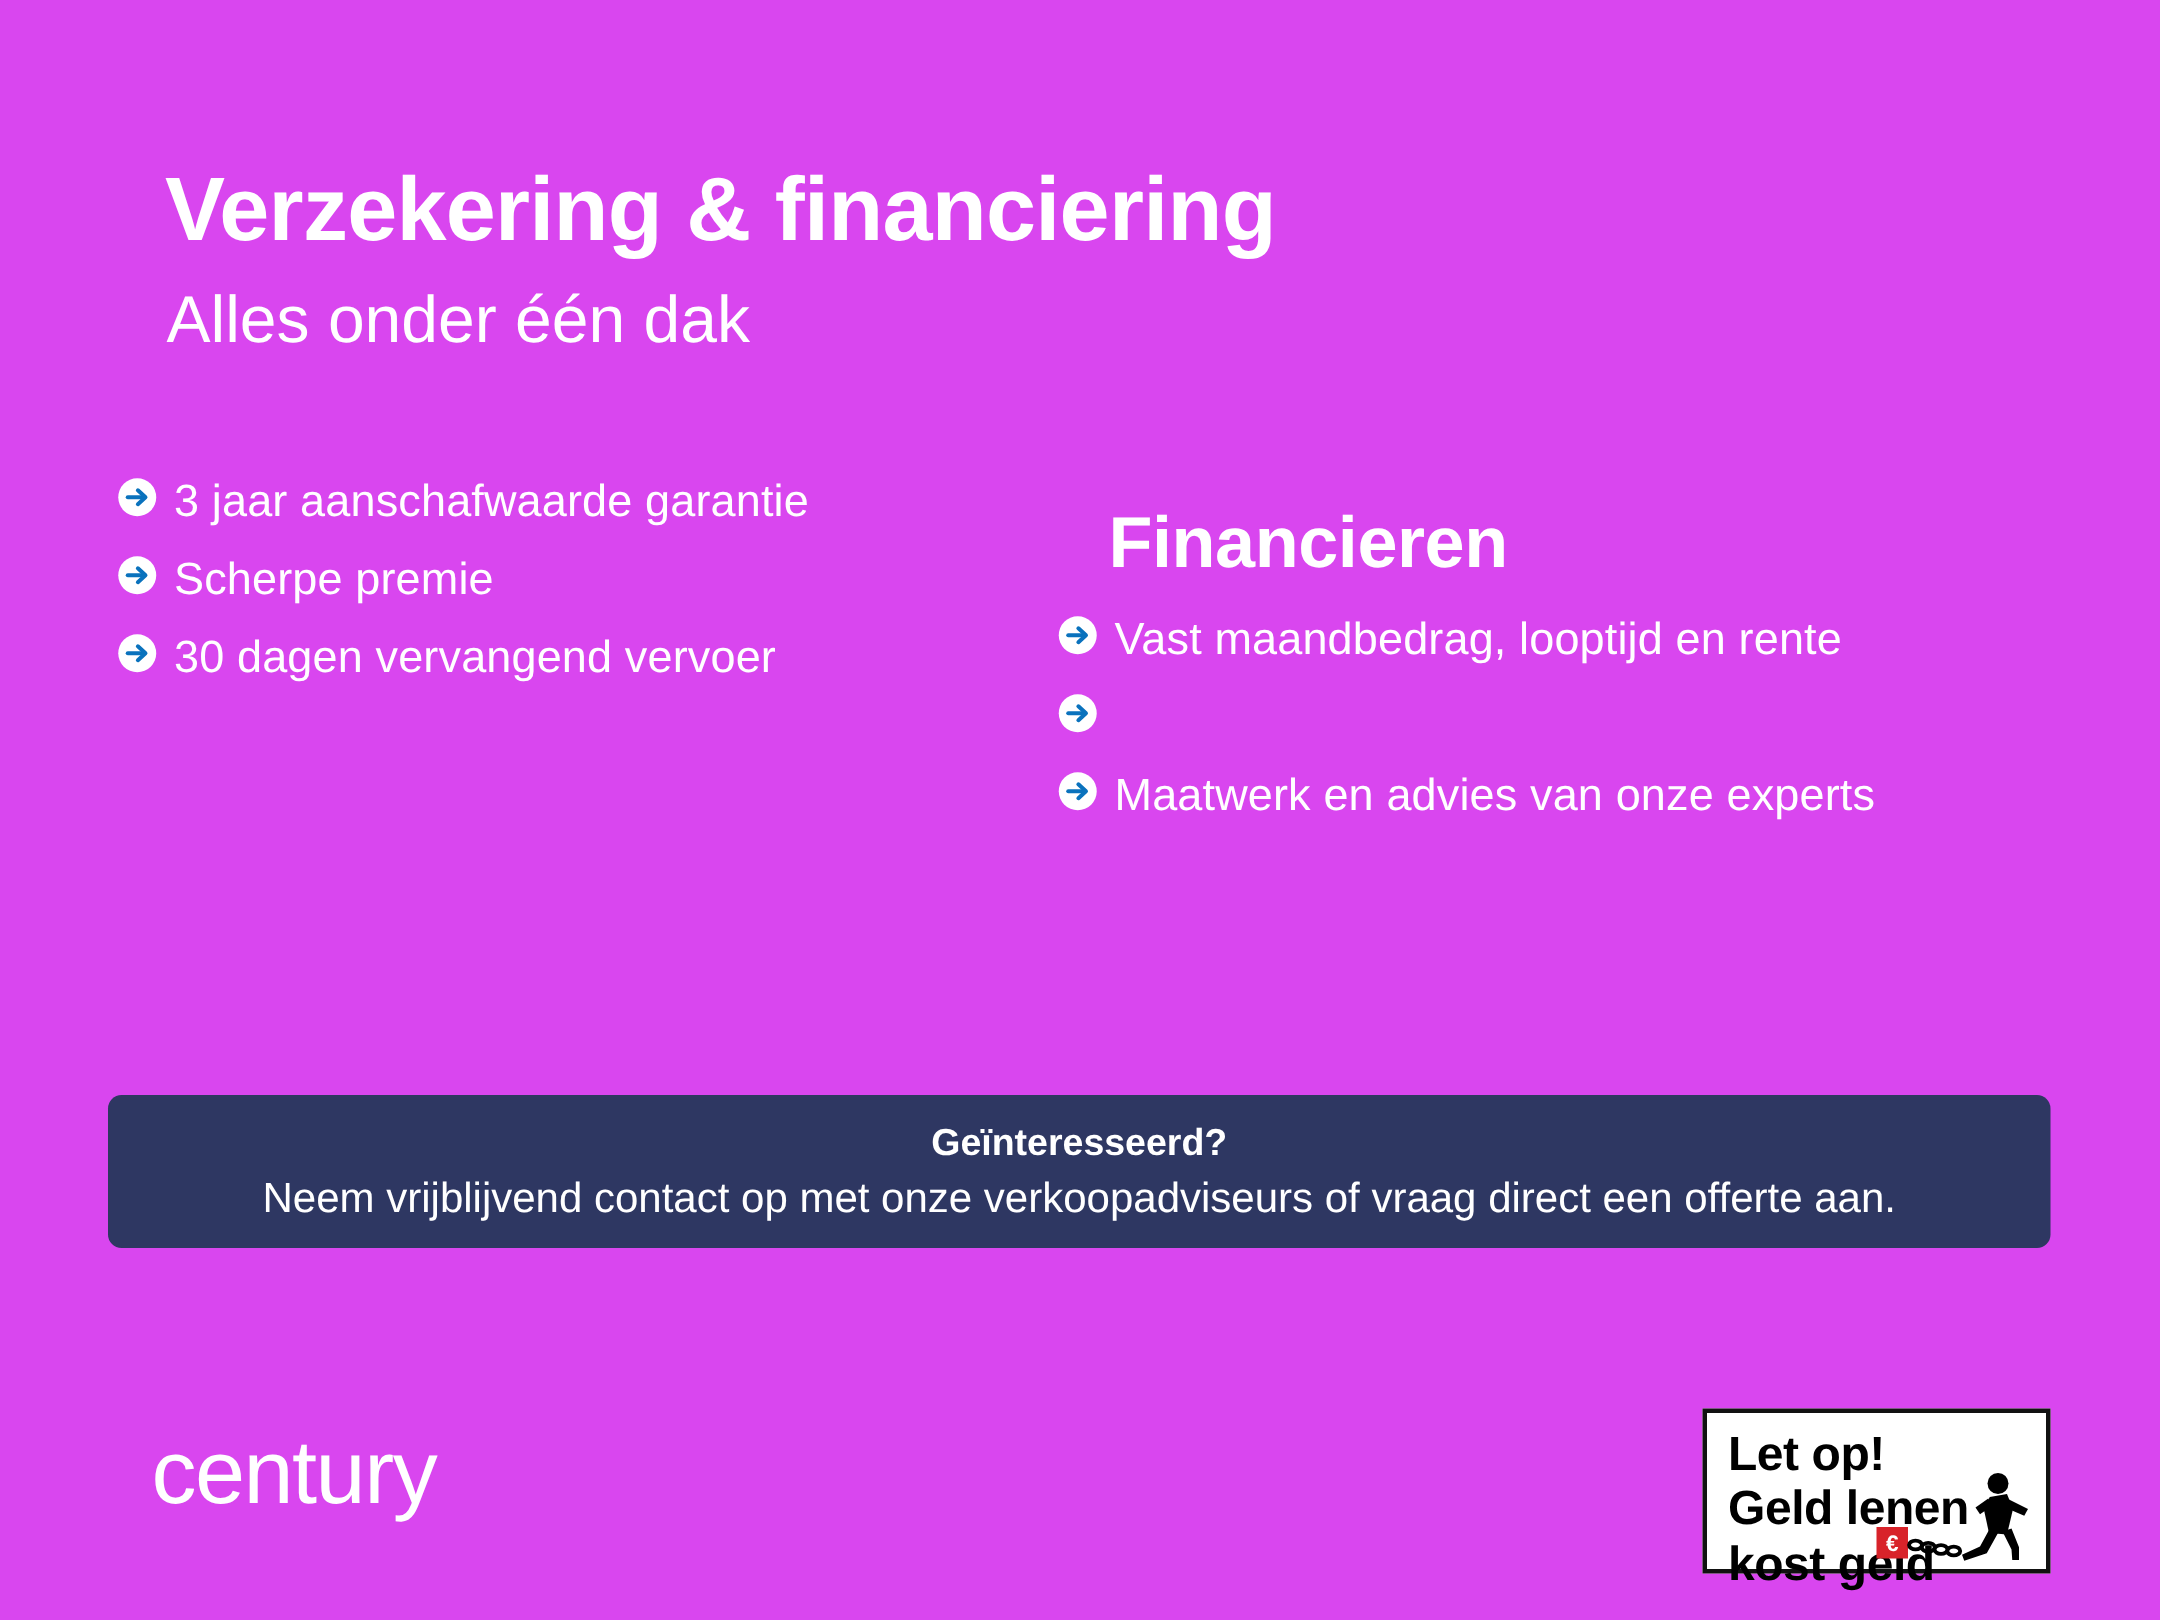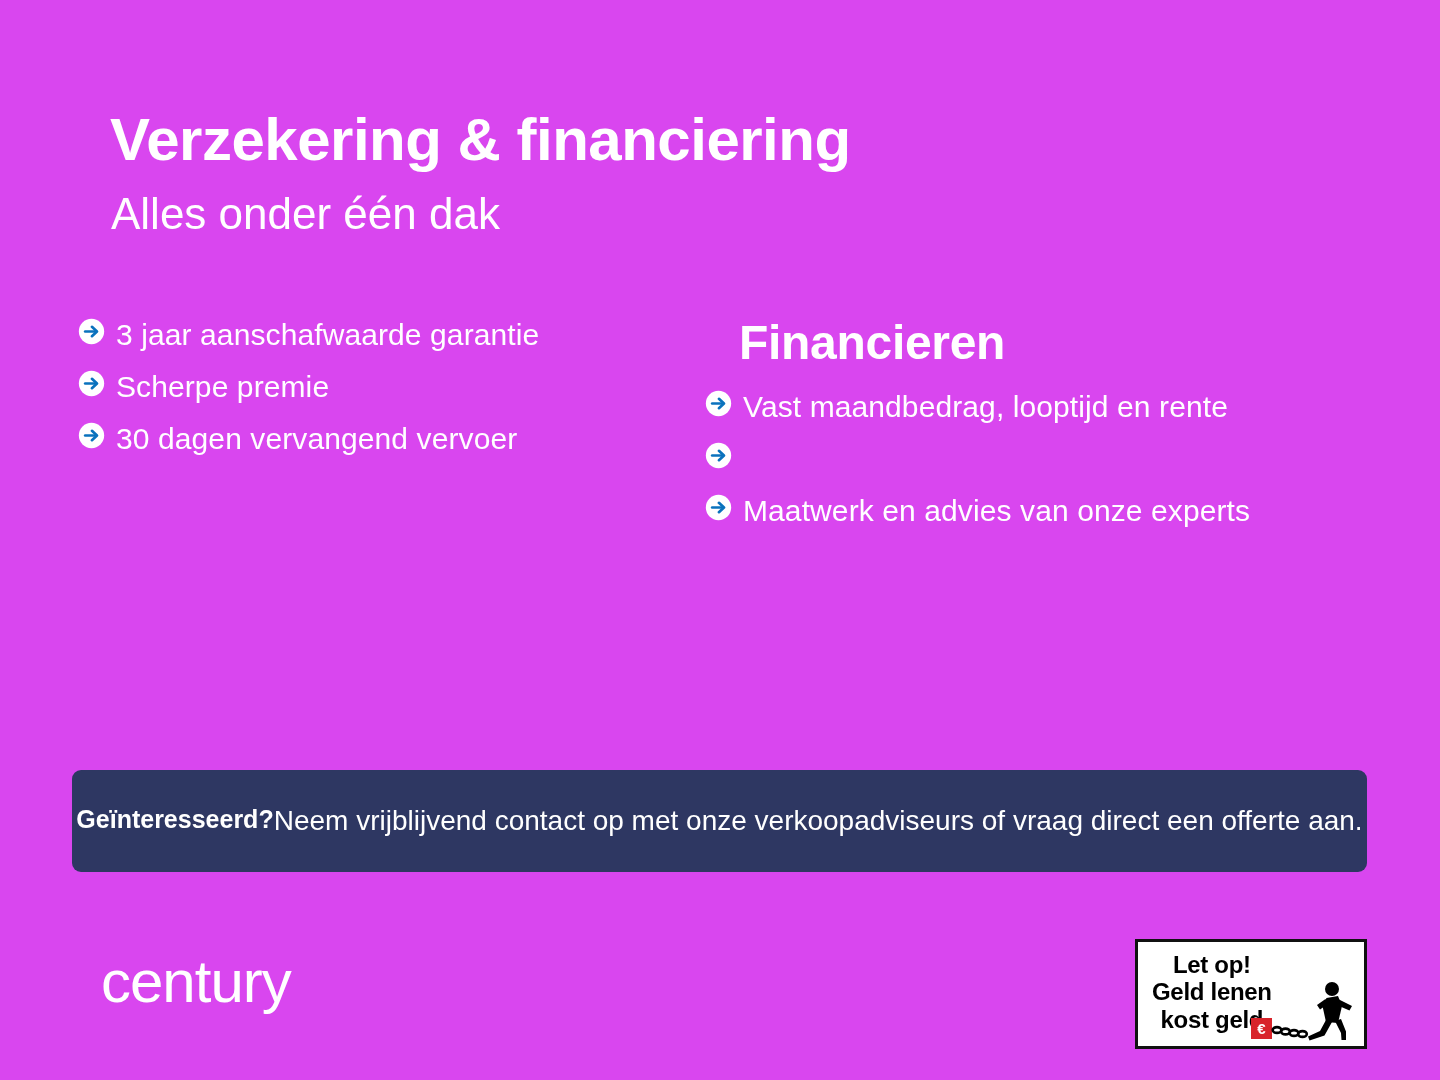--- a/index.html
+++ b/index.html
@@ -46,21 +46,21 @@
     line-height: 1.1;
     white-space: nowrap;
   }
 
   
   .column {
     position: absolute;
     top: 318px;
   }
   .column.left  { left: 78px;  width: 620px; }
-  .column.right { left: 705px; width: 700px; }
+  .column.right { left: 705px; width: 700px; margin-top: 20px; }
 
   .col-heading {
     font-size: 48px;
     font-weight: 700;
     color: #ffffff;
     letter-spacing: -0.3px;
     margin: 0 0 22px 34px;
     line-height: 1.05;
     white-space: nowrap;
   }
@@ -94,24 +94,23 @@
   
   .cta-banner {
     position: absolute;
     left: 72px;
     top: 730px;
     width: 1295px;
     height: 102px;
     background: #2e3762;
     border-radius: 9px;
     display: flex;
-    flex-direction: row;
+    flex-direction: column;
     align-items: center;
     justify-content: center;
-    margin-top: 40px;
   }
   .cta-title {
     font-size: 25px;
     font-weight: 700;
     color: #ffffff;
     line-height: 1.2;
     margin-bottom: 5px;
     white-space: nowrap;
   }
   .cta-body {
@@ -148,26 +147,25 @@
   }
   .warning-inner {
     position: relative;
     width: 100%;
     height: 100%;
   }
   .warning-lines {
     position: absolute;
     left: 14px;
     top: 9px;
-    font-size: 24px;
+    font-size: 32px;
     font-weight: 700;
     color: #000000;
     line-height: 1.14;
     letter-spacing: -0.3px;
-    text-align: center;
   }
   .warning-lines span { display: block; white-space: nowrap; }
   .warning-art {
     position: absolute;
     right: 6px;
     bottom: 4px;
     width: 112px;
     height: 64px;
   }
 </style>

